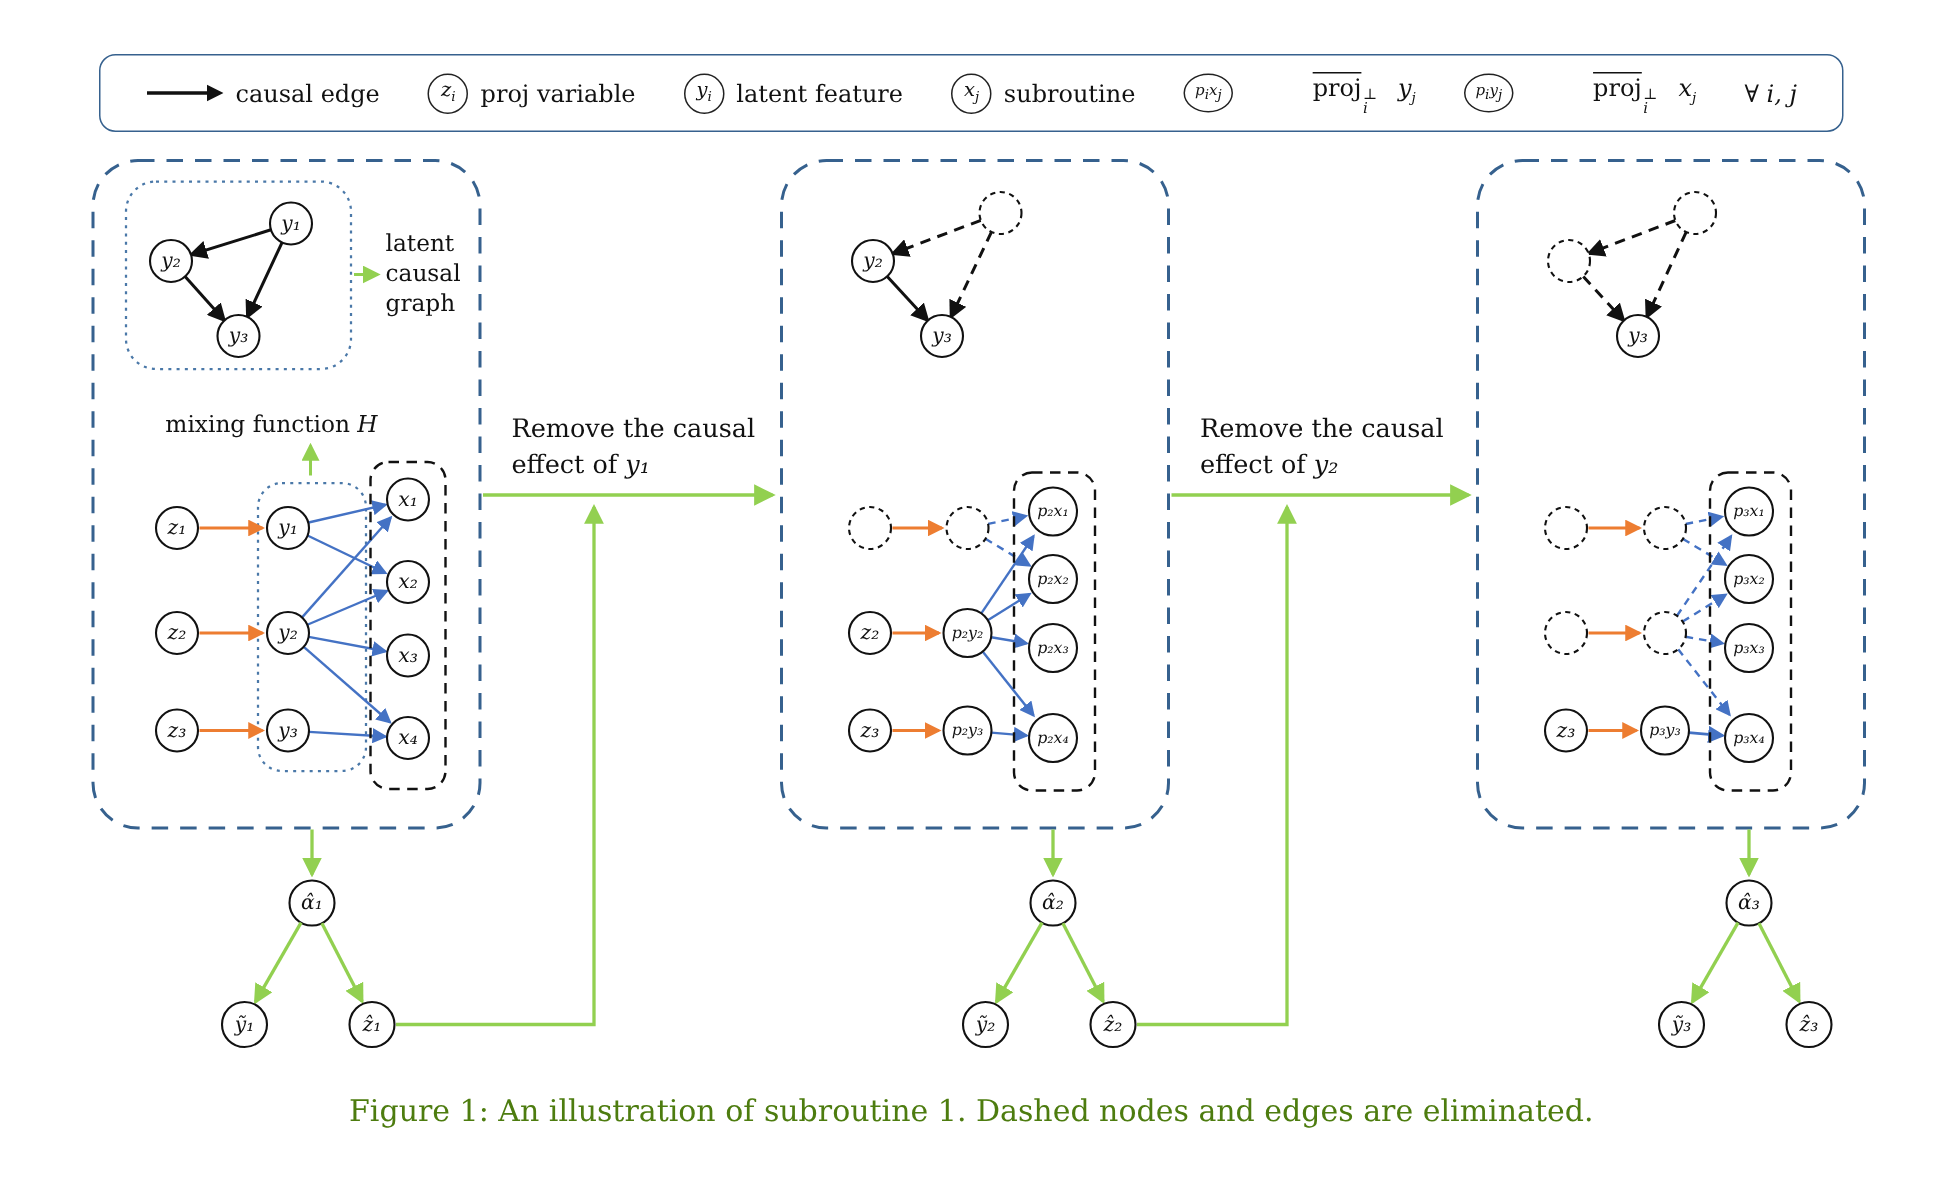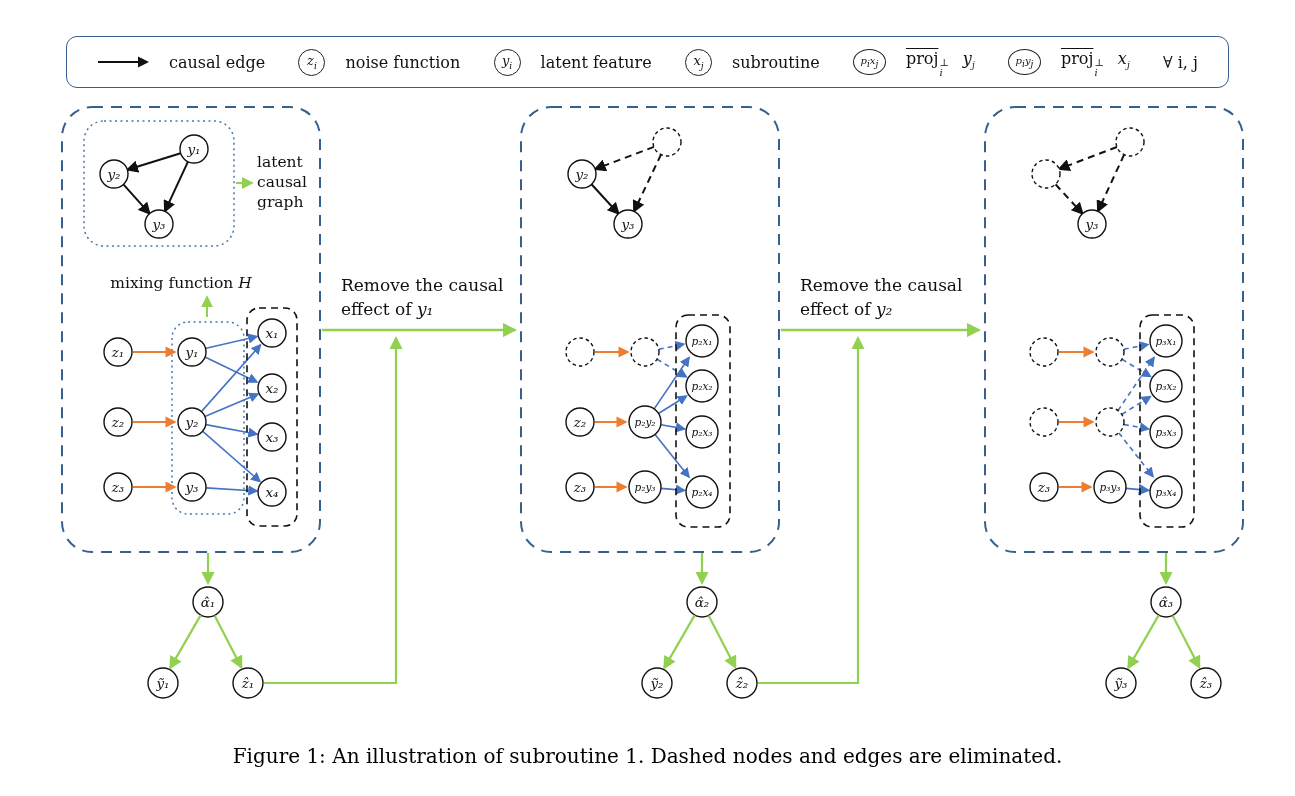--- a/index.html
+++ b/index.html
@@ -3,63 +3,63 @@
 <meta charset="utf-8">
 <style>
   html,body{margin:0;padding:0;background:#ffffff;}
   .page{position:relative;width:1295px;height:796px;background:#fff;overflow:hidden;
         font-family:"DejaVu Serif","Liberation Serif",serif;color:#111;}
   
   .legend{position:absolute;left:66px;top:36px;width:1163px;height:52px;
           border:1.6px solid #36618E;border-radius:11px;box-sizing:border-box;
           display:flex;align-items:center;justify-content:space-between;
           padding:0 30px;font-size:16px;}
-  .lg-item{display:flex;align-items:center;gap:20px;white-space:nowrap;}
+  .lg-item{display:flex;align-items:center;gap:8px;white-space:nowrap;}
   .lg-circle{display:inline-flex;align-items:center;justify-content:center;
              width:27px;height:27px;border:1.3px solid #222;border-radius:50%;
              font-size:13px;box-sizing:border-box;}
   .lg-circle.wide{width:33px;height:26px;font-size:10px;}
   .lg-circle i{font-style:italic;text-align:center;}
   .lg-circle sub, .arg sub{font-size:9px;}
-  .ol{text-decoration:overline;}
+  .ol{text-decoration:overline;margin-left:45px;}
   .ss{display:inline-flex;flex-direction:column;align-items:flex-start;
       font-size:10px;line-height:0.95;margin:0 2px 0 1px;transform:translateY(2px);}
   .ss .sub2{font-style:italic;}
   .arg{font-style:italic;margin-left:12px;}
-  .forall{}
+  .forall{font-style:italic;}
   
   .diagram{position:absolute;left:0;top:0;width:1295px;height:796px;}
   .nodelab{font-family:"DejaVu Serif",serif;font-style:italic;font-size:13.5px;fill:#111;}
   .nodelab.small{font-size:10.5px;}
   .plain{font-family:"DejaVu Serif",serif;font-size:15.5px;fill:#111;font-style:normal;}
   .trans{font-family:"DejaVu Serif",serif;font-size:17px;fill:#111;}
   .mathi{font-style:italic;}
   
-  .caption{position:absolute;left:0;top:744px;width:100%;text-align:center;
-           font-size:20px;color:#000000;}
+  .caption{position:absolute;left:0;top:728px;width:100%;text-align:center;
+           font-size:20px;color:#4d7c0f;}
 </style>
 </head>
 <body>
 
 <div class="page">
 
   <div class="legend">
     <span class="lg-item">
       <svg width="52" height="14">
         <line x1="1" y1="7" x2="41" y2="7" stroke="#111" stroke-width="2.2"></line>
         <path d="M41,1.5 L52,7 L41,12.5 z" fill="#111"></path>
       </svg>
       <span>causal edge</span>
     </span>
 
     <span class="lg-item">
       <span class="lg-circle">
           <i><span>z</span><sub>i</sub></i>
         </span>
-      <span>noise function</span>
+      <span>proj variable</span>
     </span>
 
     <span class="lg-item">
       <span class="lg-circle">
           <i><span>y</span><sub>i</sub></i>
         </span>
       <span>latent feature</span>
     </span>
 
     <span class="lg-item">

